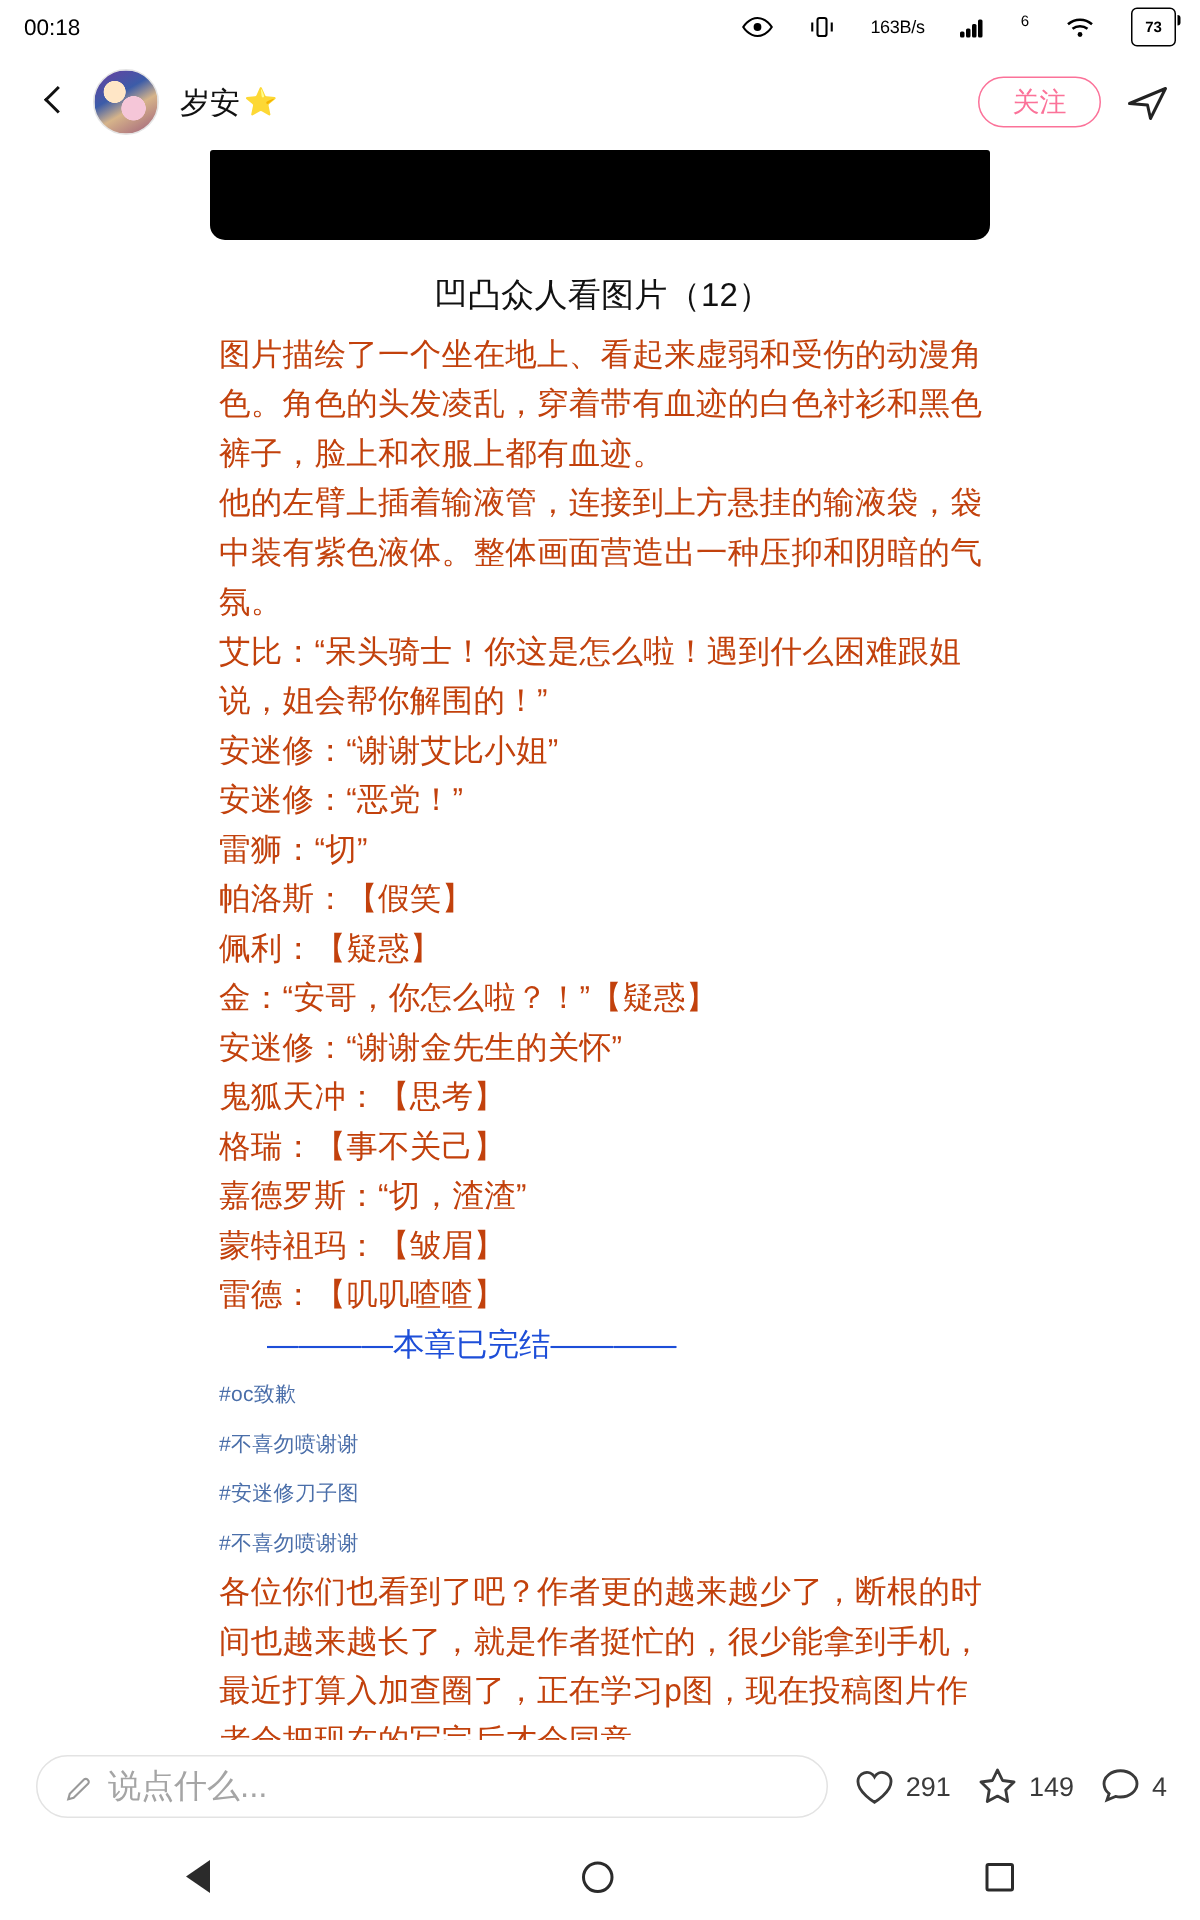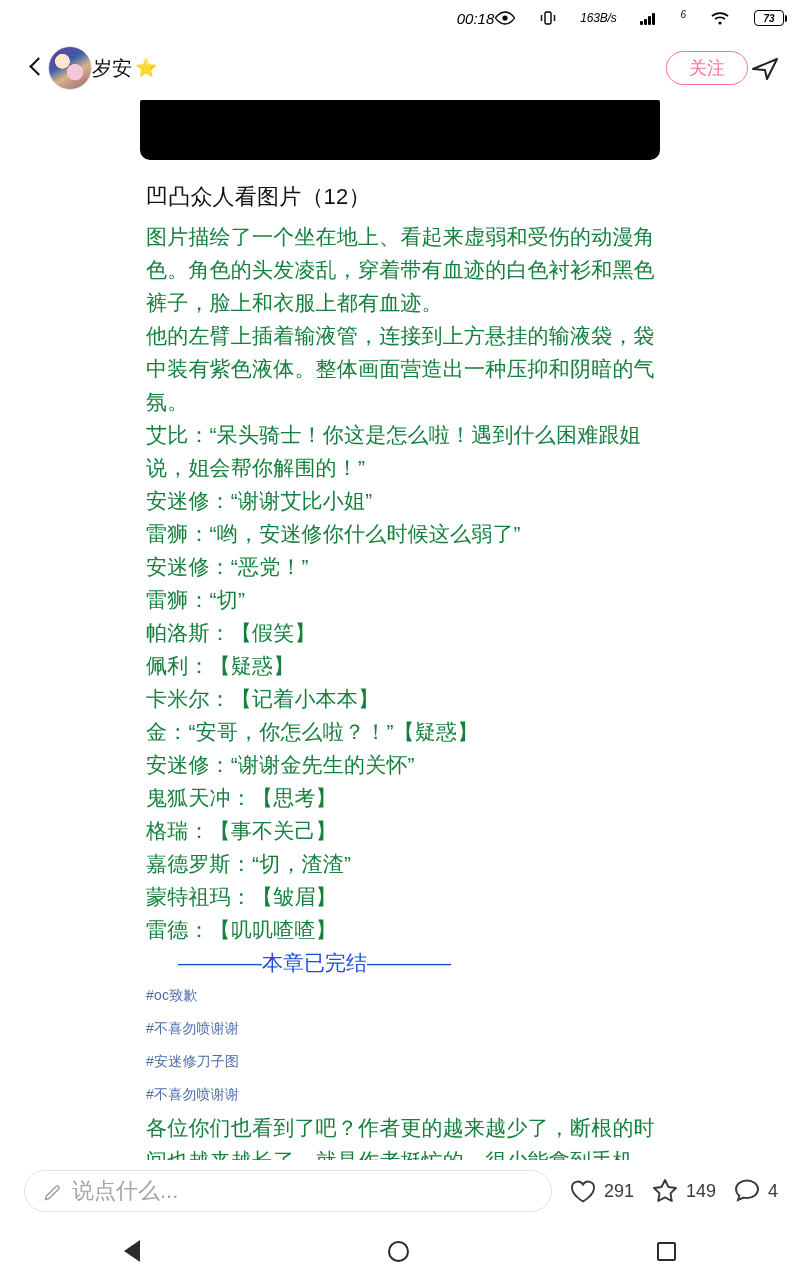--- a/index.html
+++ b/index.html
@@ -16,56 +16,56 @@
     display: flex;
     flex-direction: column;
   }
 
   
   .statusbar {
     height: 36px;
     flex: 0 0 36px;
     display: flex;
     align-items: center;
-    justify-content: flex-end;
+    justify-content: space-between;
     padding: 0 16px;
     font-size: 15px;
     color: #000;
-    font-style: italic;
   }
   .statusbar .left { display: flex; align-items: center; gap: 6px; }
   .statusbar .right { display: flex; align-items: center; gap: 24px; }
   .sb-icon { display: inline-flex; align-items: center; }
   .net-speed { font-size: 12px; letter-spacing: -0.2px; }
   .sig-wrap { display: flex; align-items: flex-end; gap: 1px; height: 13px; }
   .sig-wrap i { display: block; width: 3px; background: #000; border-radius: 1px; }
   .sig-wrap i:nth-child(1) { height: 4px; }
   .sig-wrap i:nth-child(2) { height: 6px; }
   .sig-wrap i:nth-child(3) { height: 9px; }
   .sig-wrap i:nth-child(4) { height: 12px; }
   .sig-g { font-size: 10px; position: relative; top: -4px; margin-left: 1px; }
   .battery {
-    width: 30px; height: 16px;
+    width: 30px; height: 26px;
     border: 1.5px solid #000;
     border-radius: 4px;
     position: relative;
     display: flex; align-items: center; justify-content: center;
     font-size: 10px; font-weight: bold;
   }
   .battery::after {
     content: ""; position: absolute; right: -4px; top: 4px;
     width: 2.5px; height: 7px; background: #000; border-radius: 0 2px 2px 0;
   }
 
   
   .header {
     flex: 0 0 64px;
     display: flex;
     align-items: center;
     padding: 0 18px 0 26px;
+    gap: 14px;
   }
   .back-chev {
     width: 22px; height: 22px; position: relative; flex: 0 0 auto;
   }
   .back-chev::before {
     content: ""; position: absolute; left: 6px; top: 3px;
     width: 11px; height: 11px;
     border-left: 2.4px solid #111; border-bottom: 2.4px solid #111;
     transform: rotate(45deg);
   }
@@ -110,25 +110,26 @@
     border-radius: 2px 2px 10px 10px;
   }
   .post {
     padding: 0 142px 0 146px;
   }
   .post-title {
     font-size: 22px;
     color: #111;
     margin: 22px 0 8px;
     letter-spacing: 0.2px;
+    text-align: center;
   }
   .para {
     font-size: 21px;
     line-height: 33px;
-    color: #15803d;
+    color: #c2410c;
     letter-spacing: 0.2px;
   }
   .hash {
     font-size: 14px;
     line-height: 33px;
     color: #4a6ea9;
     letter-spacing: 0.2px;
   }
   .divider-text { font-size: 21px; line-height: 33px; color: #1d4ed8; margin-left: 32px; }
 
@@ -247,26 +248,24 @@
   <div class="content">
     <div class="media"></div>
 
     <div class="post">
       <div class="post-title">凹凸众人看图片（12）</div>
 
       <div class="para">图片描绘了一个坐在地上、看起来虚弱和受伤的动漫角色。角色的头发凌乱，穿着带有血迹的白色衬衫和黑色裤子，脸上和衣服上都有血迹。</div>
       <div class="para">他的左臂上插着输液管，连接到上方悬挂的输液袋，袋中装有紫色液体。整体画面营造出一种压抑和阴暗的气氛。</div>
       <div class="para">艾比：“呆头骑士！你这是怎么啦！遇到什么困难跟姐说，姐会帮你解围的！”</div>
       <div class="para">安迷修：“谢谢艾比小姐”</div>
-      <div class="para">雷狮：“哟，安迷修你什么时候这么弱了”</div>
       <div class="para">安迷修：“恶党！”</div>
       <div class="para">雷狮：“切”</div>
       <div class="para">帕洛斯：【假笑】</div>
       <div class="para">佩利：【疑惑】</div>
-      <div class="para">卡米尔：【记着小本本】</div>
       <div class="para">金：“安哥，你怎么啦？！”【疑惑】</div>
       <div class="para">安迷修：“谢谢金先生的关怀”</div>
       <div class="para">鬼狐天冲：【思考】</div>
       <div class="para">格瑞：【事不关己】</div>
       <div class="para">嘉德罗斯：“切，渣渣”</div>
       <div class="para">蒙特祖玛：【皱眉】</div>
       <div class="para">雷德：【叽叽喳喳】</div>
 
       <div class="divider-text">————本章已完结————</div>
 

